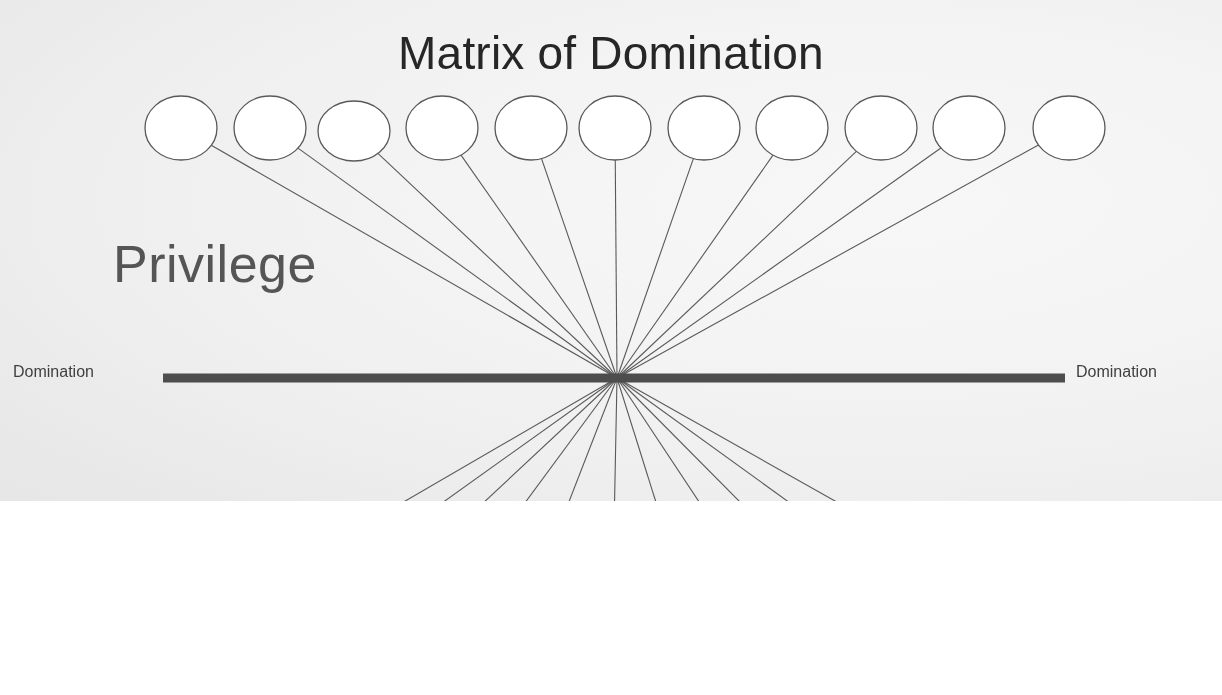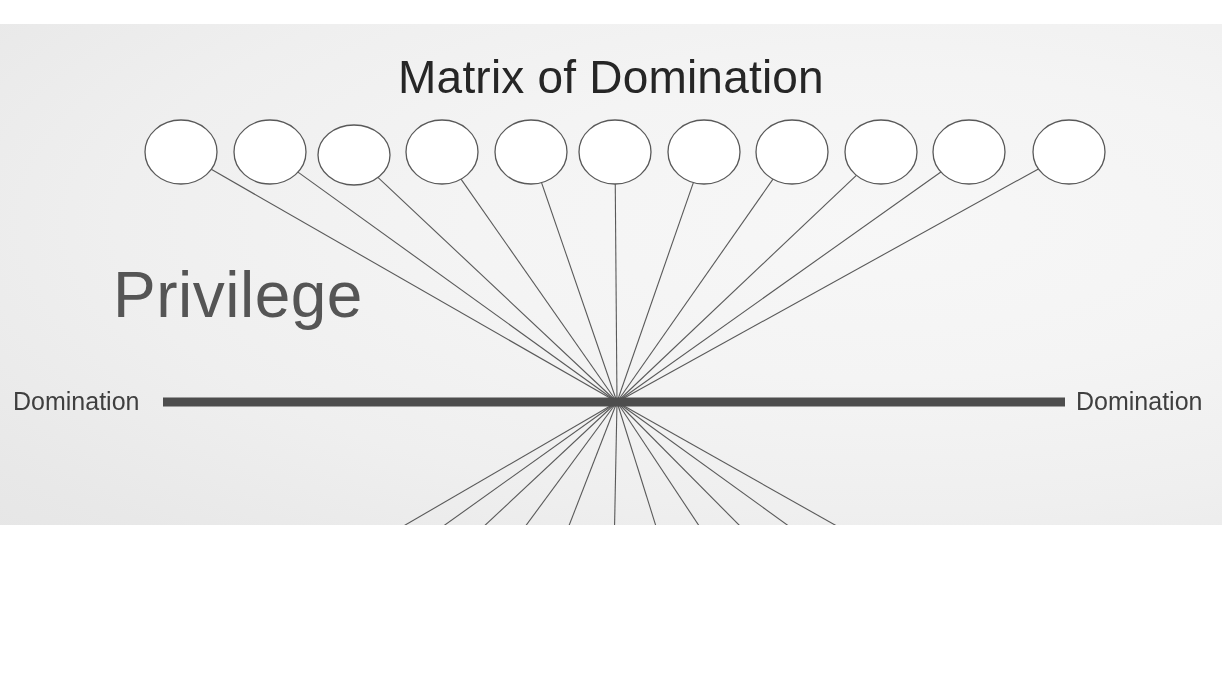--- a/index.html
+++ b/index.html
@@ -13,21 +13,20 @@
     overflow: hidden;
     font-family: "Liberation Sans", sans-serif;
   }
   #slide {
     position: relative;
     width: 1222px;
     height: 501px;
     background: radial-gradient(ellipse 120% 110% at 72% 40%,
                 #f7f7f7 0%, #f4f4f4 28%, #efefef 52%, #e8e8e8 74%, #e2e2e2 100%);
     overflow: hidden;
-    margin-top: 24px;
   }
   #diagram-svg {
     position: absolute;
     left: 0;
     top: 0;
     width: 1222px;
     height: 695px;
   }
   .slide-title {
     position: absolute;
@@ -37,30 +36,30 @@
     text-align: center;
     font-size: 46px;
     font-weight: 400;
     color: #262626;
     letter-spacing: 0.2px;
     white-space: nowrap;
   }
   .axis-label {
     position: absolute;
     top: 363px;
-    font-size: 25px;
+    font-size: 16px;
     font-weight: 400;
     color: #3f3f3f;
     white-space: nowrap;
   }
   .axis-label.left  { left: 13px; }
   .axis-label.right { left: 1076px; }
   .big-word {
     position: absolute;
-    font-size: 64px;
+    font-size: 52px;
     font-weight: 300;
     color: #555555;
     white-space: nowrap;
     letter-spacing: 0.5px;
   }
   .big-word.privilege  { left: 113px; top: 234px; }
   .big-word.oppression { left: 758px; top: 394px; }
 </style>
 </head>
 <body>

